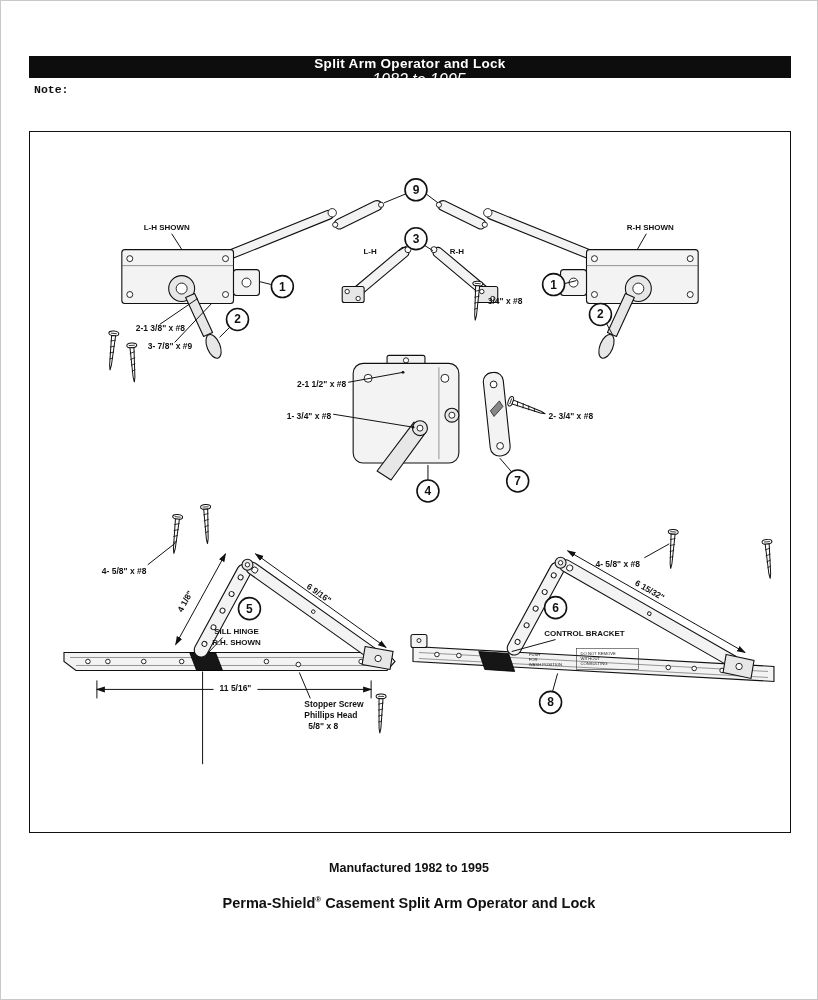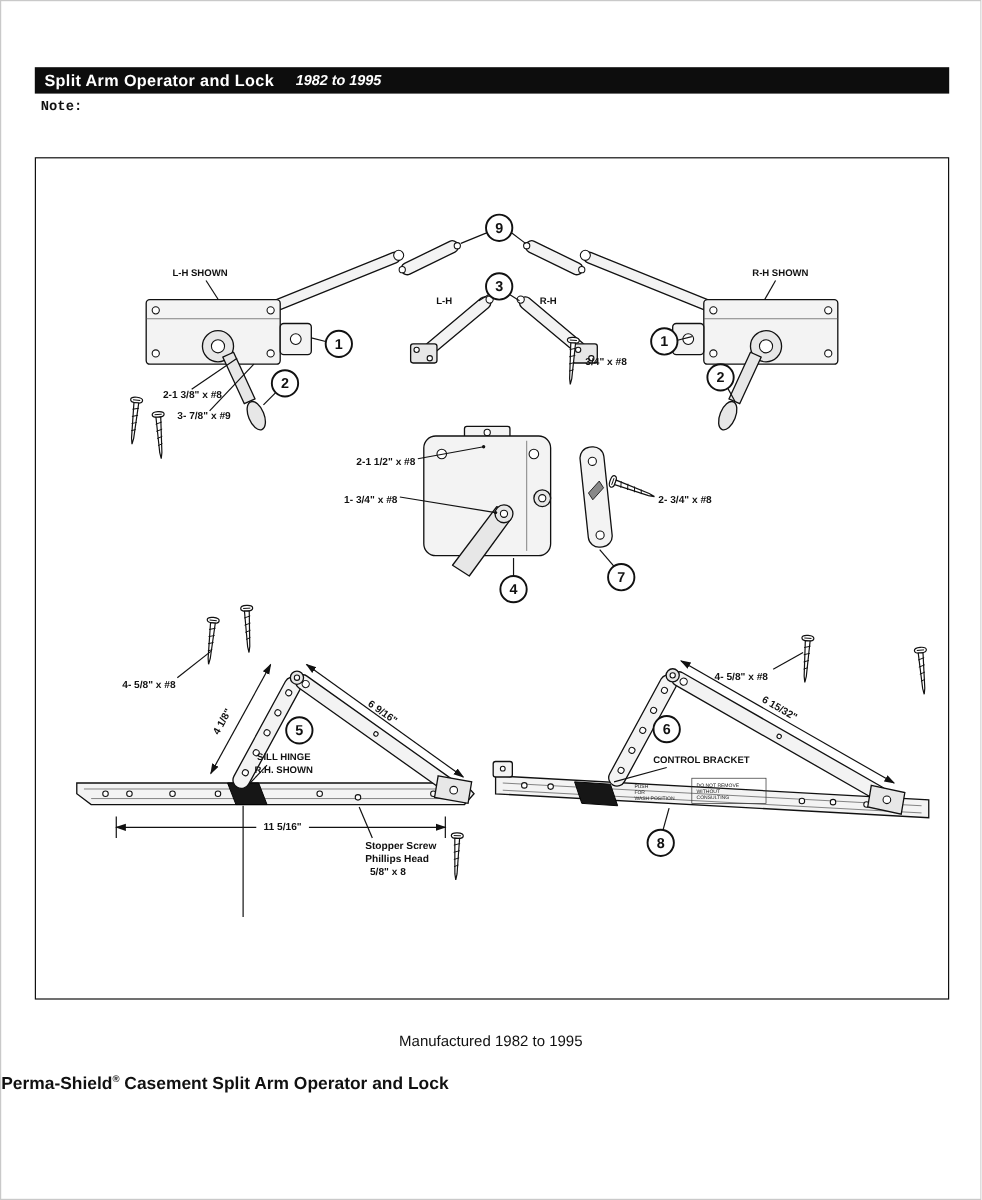--- a/index.html
+++ b/index.html
@@ -1,31 +1,31 @@
 <!DOCTYPE html>
 <html><head>
 <meta charset="utf-8">
 <style>
   * { margin:0; padding:0; box-sizing:border-box; }
   html,body { background:#ffffff; }
   body { font-family:"Liberation Sans", sans-serif; color:#111; }
   .page { position:relative; width:818px; height:1000px; background:#fff; border:1px solid #c9c9c9; overflow:hidden; margin:0 auto; }
 
-  .titlebar { position:absolute; left:28px; top:55px; width:762px; height:22px; background:#0d0d0d; color:#fff; display:flex; align-items:center; padding:0 8px; }
+  .titlebar { position:absolute; left:28px; top:55px; width:762px; height:22px; background:#0d0d0d; color:#fff; display:flex; align-items:center; padding:0 8px;flex-direction:column; }
   .titlebar .title { font-weight:bold; font-size:13.5px; letter-spacing:.3px; }
-  .titlebar .daterange { font-weight:bold; font-style:italic; font-size:12px; margin-left:18px; }
+  .titlebar .daterange { font-weight:normal; font-style:italic; font-size:16px; margin-left:18px; }
 
   .note-label { position:absolute; left:33px; top:82px; font-size:11.5px; font-weight:bold;font-family:Liberation Mono, monospace; }
   .note-text  { position:absolute; left:36px; top:98px; font-size:11.5px; }
 
   .diagram-box { position:absolute; left:28px; top:130px; width:762px; height:702px; border:1.5px solid #111; background:#fff; }
   .diagram-box svg { display:block; width:100%; height:100%; }
 
-  .footer-mfg  { position:absolute; left:0; top:860px; width:100%; text-align:center; font-size:12.5px; font-weight:normal; }
-  .footer-prod { position:absolute; left:0; top:894px; width:100%; font-size:14.5px; font-weight:bold; }
+  .footer-mfg  { position:absolute; left:0; top:860px; width:100%; text-align:center; font-size:12.5px; font-weight:bold; }
+  .footer-prod { position:absolute; left:0; top:894px; width:100%; text-align:center; font-size:14.5px; font-weight:bold; }
   .footer-prod sup { font-size:8px; }
 
   
   text { font-family:"Liberation Sans", sans-serif; fill:#111; }
   .co   { font-size:12px; font-weight:bold; text-anchor:middle; dominant-baseline:central; }
   .lbl  { font-size:8.5px; font-weight:bold; }
   .lble { font-size:8.5px; font-weight:bold; text-anchor:end; }
   .cap  { font-size:8px;  font-weight:bold; text-anchor:middle; }
   .dim  { font-size:8.5px; font-weight:bold; text-anchor:middle; }
   .tiny { font-size:4.2px; fill:#222; }

